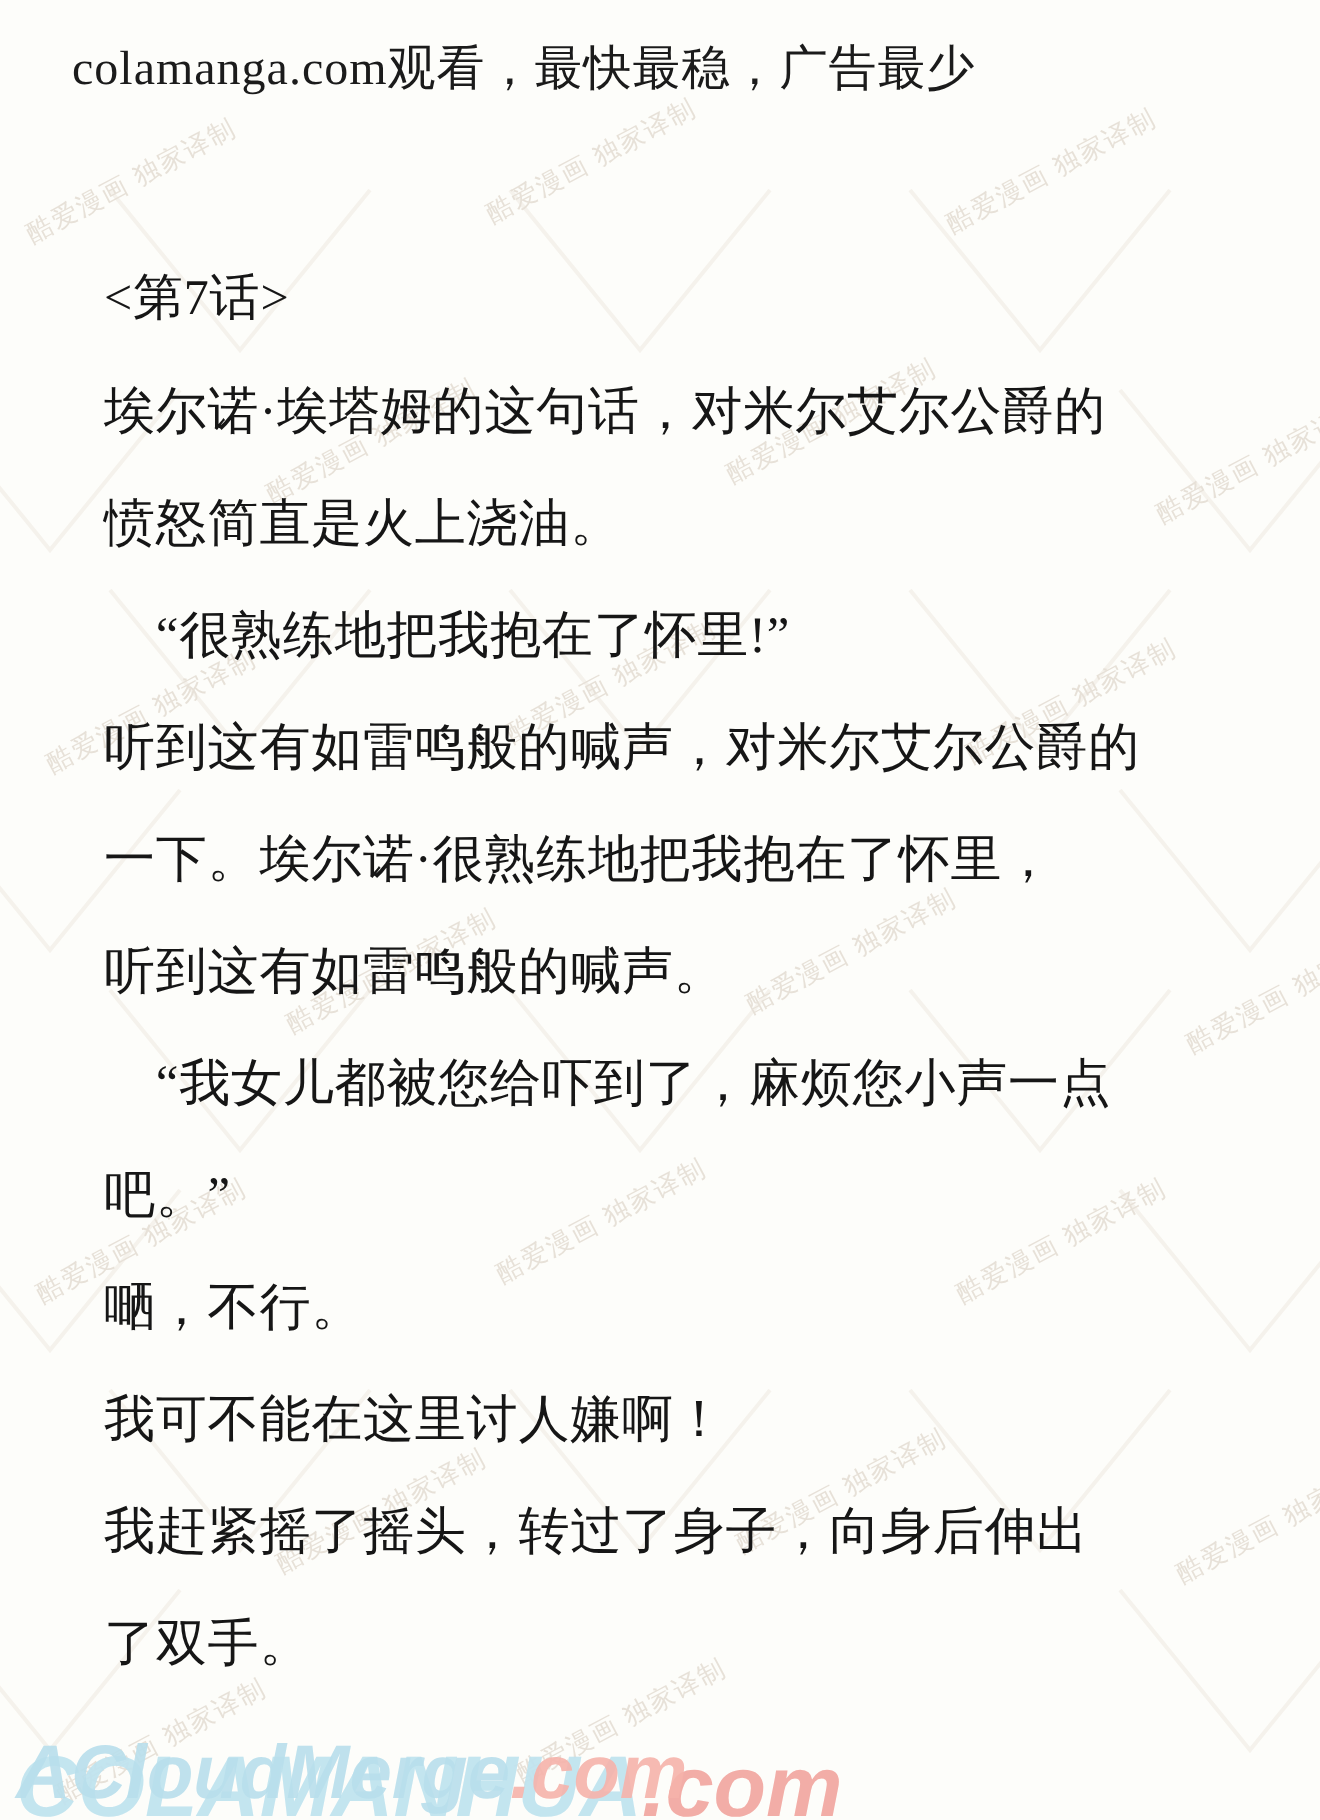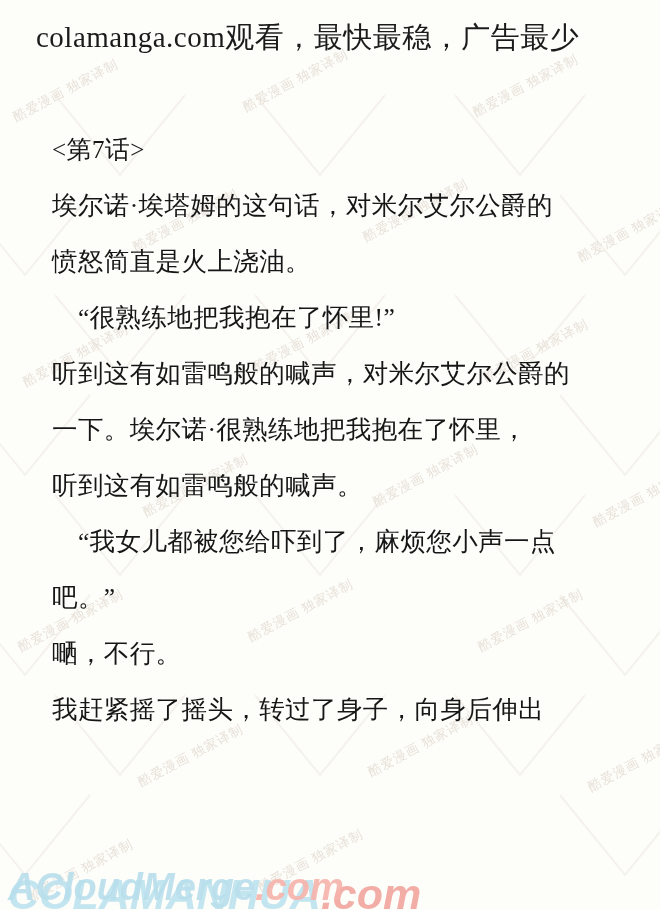--- a/index.html
+++ b/index.html
@@ -50,21 +50,21 @@
     user-select: none;
   }
 
   
   .header-line {
     position: absolute;
     top: 18px;
     left: 36px;
     right: 20px;
     font-family: "Liberation Serif", serif;
-    font-size: 29px;
+    font-size: 24px;
     color: #1b1b1b;
     letter-spacing: 0.5px;
     white-space: nowrap;
   }
 
   
   .content {
     position: absolute;
     top: 122px;
     left: 52px;
@@ -167,21 +167,23 @@
     <div class="line chapter">&lt;第7话&gt;</div>
     <div class="line">埃尔诺·埃塔姆的这句话，对米尔艾尔公爵的</div>
     <div class="line">愤怒简直是火上浇油。</div>
     <div class="line">　“很熟练地把我抱在了怀里!”</div>
     <div class="line">听到这有如雷鸣般的喊声，对米尔艾尔公爵的</div>
     <div class="line">一下。埃尔诺·很熟练地把我抱在了怀里，</div>
     <div class="line">听到这有如雷鸣般的喊声。</div>
     <div class="line">　“我女儿都被您给吓到了，麻烦您小声一点</div>
     <div class="line">吧。”</div>
     <div class="line">嗮，不行。</div>
+    <div class="line">我可不能在这里讨人嫌啊！</div>
     <div class="line">我赶紧摇了摇头，转过了身子，向身后伸出</div>
+    <div class="line">了双手。</div>
   </div>
 
   <div class="brand-wm brand-wm-1">
     <span>COLAMANHUA</span><span class="accent">.com</span>
   </div>
   <div class="brand-wm brand-wm-2">
     <span>ACloudMerge</span><span class="accent2">.com</span>
   </div>
 
 </div>

